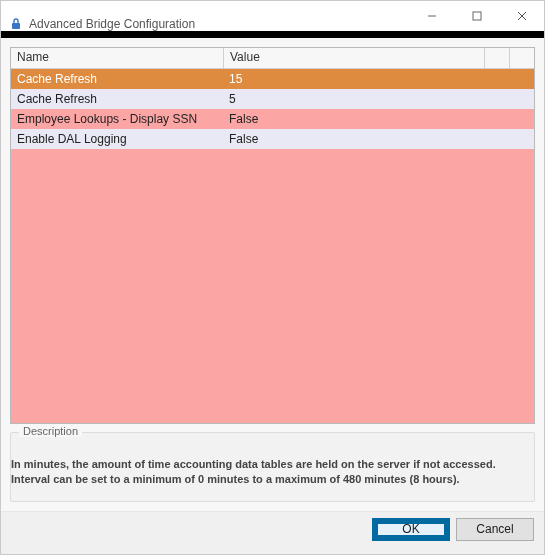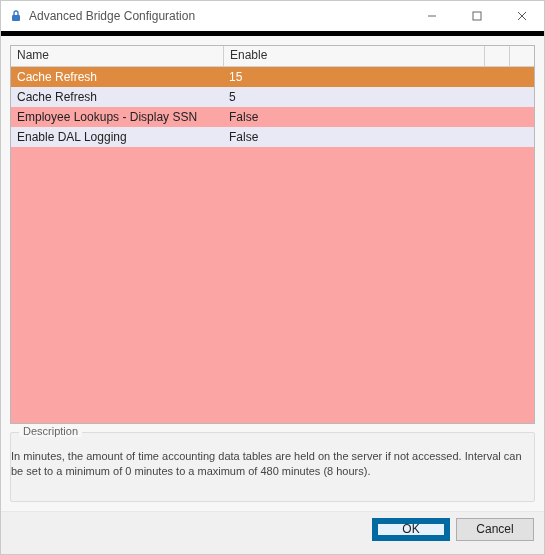--- a/index.html
+++ b/index.html
@@ -21,23 +21,23 @@
     font-family:"Segoe UI",Arial,sans-serif;
     font-size:12px;
     color:var(--text);
     display:flex;flex-direction:column;
     box-shadow:0 3px 8px rgba(0,0,0,.15);
   }
   
   .titlebar{
     height:30px;flex:0 0 30px;
     background:var(--title-bg);
-    display:flex;align-items:center;
+    display:flex;align-items:flex-end;
     padding-left:8px;
-    border-bottom:5px solid #000000;
+    border-bottom:7px solid #000000;
   }
   .app-icon svg{width:14px;height:14px;display:block;}
   .title-text{margin-left:6px;color:#555;font-size:12px;}
   .win-controls{margin-left:auto;display:flex;height:100%;}
   .win-btn{
     width:45px;display:flex;align-items:center;justify-content:center;
     color:#666;font-size:10px;
   }
   .win-btn svg{width:10px;height:10px;stroke:#666;stroke-width:1;fill:none;}
   .close-btn svg{stroke:#555;}
@@ -83,21 +83,21 @@
     box-sizing:border-box;
   }
   .desc-legend{
     position:absolute;
     top:-8px;left:8px;
     background:#f7f7f7;
     padding:0 4px;
     font-size:11px;
     color:#666;
   }
-  .desc-text{margin-top:12px;line-height:1.35;color:#444;}
+  .desc-text{margin-top:20px;line-height:1.35;color:#444;font-weight:bold;}
 
   
   .button-bar{
     height:34px;flex:0 0 34px;
     display:flex;justify-content:flex-end;align-items:center;
     padding:0 10px 8px 0;
     gap:6px;
     background:#f0f0f0;
     border-top:1px solid #e7e7e7;
   }
@@ -143,21 +143,21 @@
           <line x1="9" y1="1" x2="1" y2="9"></line>
         </svg>
     </div>
   </div>
 </div>
 
 <div class="content">
   <div class="grid-panel">
     <div class="grid-header">
       <div class="gh-name">Name</div>
-      <div class="gh-value">Enable</div>
+      <div class="gh-value">Value</div>
       <div class="gh-spcr1"></div>
       <div class="gh-spcr2"></div>
     </div>
     <div class="grid-body" id="grid-body">
         <div class="row selected">
           <div class="cell-name">Cache Refresh</div>
           <div class="cell-value">15</div>
         </div>
         <div class="row zebra">
           <div class="cell-name">Cache Refresh</div>

